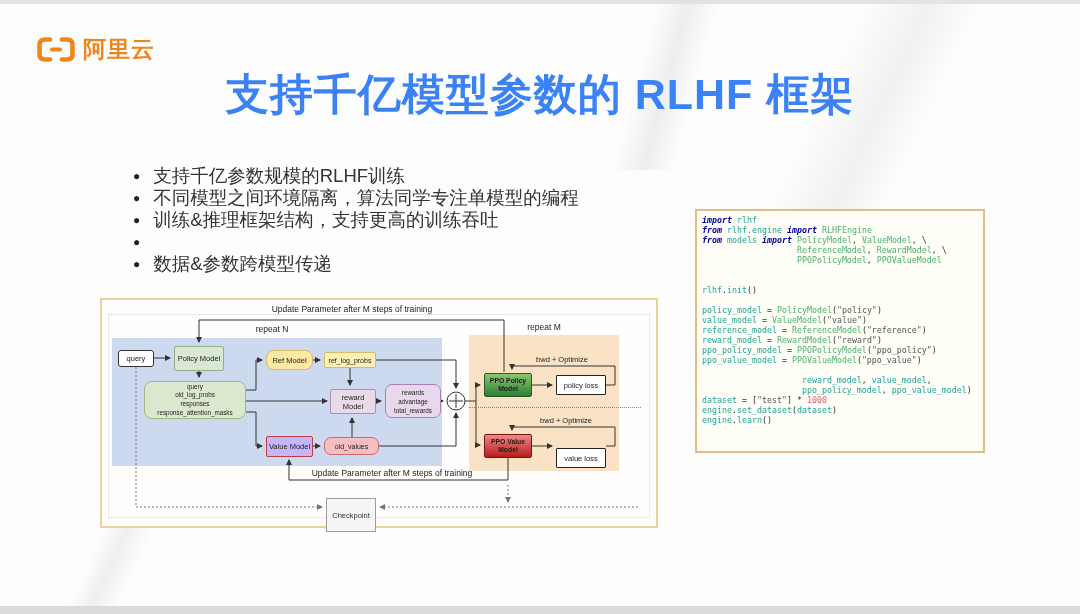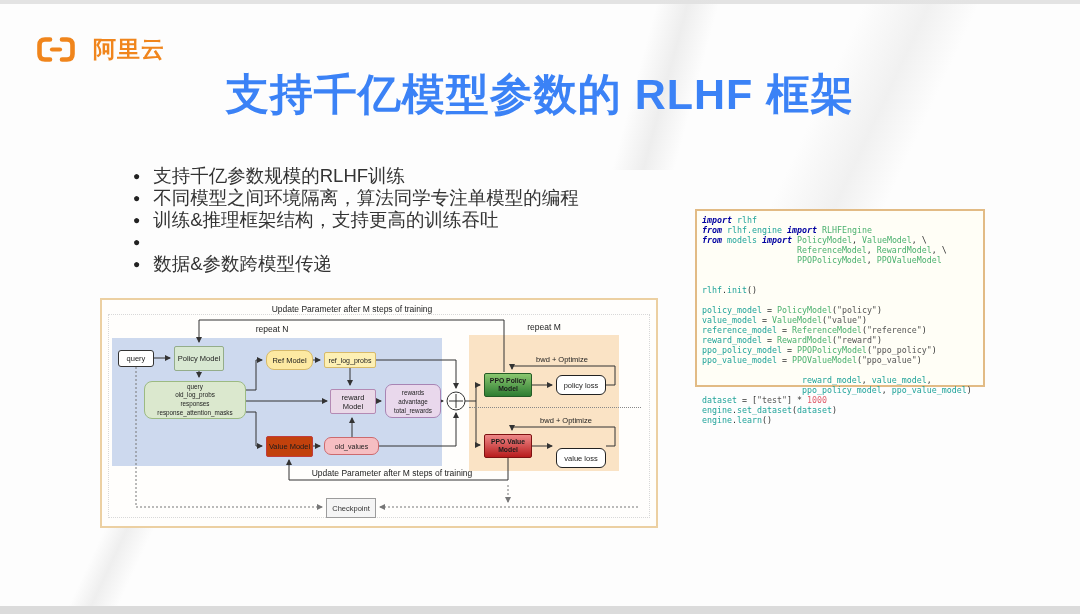--- a/index.html
+++ b/index.html
@@ -12,35 +12,35 @@
     background:linear-gradient(105deg, transparent 40%, rgba(225,225,225,.55) 50%, transparent 60%);
     pointer-events:none; }
   .streak2 { position:absolute; right:0px; top:-20px; width:380px; height:260px;
     background:linear-gradient(115deg, transparent 35%, rgba(228,228,228,.5) 48%, transparent 58%);
     pointer-events:none; }
   .streak3 { position:absolute; left:40px; bottom:0; width:160px; height:140px;
     background:linear-gradient(115deg, transparent 40%, rgba(235,235,235,.8) 50%, transparent 62%);
     pointer-events:none; }
 
   
-  .logo { position:absolute; left:36px; top:34px; display:flex; align-items:center; gap:17px; }
+  .logo { position:absolute; left:36px; top:34px; display:flex; align-items:center; gap:7px; }
   .logo-text { color:#f0851c; font-size:23px; font-weight:bold; letter-spacing:1px; }
 
   
   .title { position:absolute; left:0; right:0; top:66px; text-align:center;
     font-size:43px; font-weight:bold; color:#3b82f6; letter-spacing:1px; }
 
   
   .bullets { position:absolute; left:133px; top:165px; list-style:none; }
   .bullets li { display:flex; align-items:flex-start; font-size:18.5px; color:#333;
     line-height:22px; white-space:nowrap; }
   .bullets .dot { font-size:12px; margin-right:13px; line-height:22px; color:#222; }
 
   
-  .code-panel { position:absolute; left:695px; top:209px; width:290px; height:178px;
+  .code-panel { position:absolute; left:695px; top:209px; width:290px; height:244px;
     background:#fffef6; border:2px solid #e2bb85; padding:4px 5px;
     font-family:"DejaVu Sans Mono", monospace; font-size:8.3px; line-height:10px; }
   .code-line { white-space:pre; min-height:10px; }
   .kw { color:#0000a0; font-weight:bold; font-style:italic; }
   .nm { color:#20a39a; }
   .cl { color:#4ab06e; }
   .st { color:#555555; }
   .nu { color:#e05c6c; }
   .pl { color:#333333; }
 
@@ -65,35 +65,35 @@
   .b-rollout { left:42px; top:81px; width:102px; height:38px; background:#dbe8ce;
     border:1px solid #9cba82; border-radius:8px; font-size:6.3px; line-height:8.6px; }
   .b-ref { left:164px; top:50px; width:47px; height:20px; background:#fde9a2;
     border:1px solid #d7ba6a; border-radius:8px; }
   .b-reflog { left:222px; top:52px; width:52px; height:16px; background:#fdf0b4;
     border:1px solid #d7ba6a; border-radius:2px; font-size:7px; }
   .b-reward { left:228px; top:89px; width:46px; height:25px; background:#ead9e8;
     border:1px solid #b48ab4; border-radius:2px; }
   .b-rewards { left:283px; top:84px; width:56px; height:34px; background:#e9d8ec;
     border:1px solid #a884b4; border-radius:7px; font-size:6.3px; line-height:9px; }
-  .b-value { left:164px; top:136px; width:47px; height:21px; background:#c2410c;
+  .b-value { left:164px; top:136px; width:47px; height:21px; background:#c4b5fd;
     border:1.6px solid #c03c3c; border-radius:2px; }
   .b-oldvals { left:222px; top:137px; width:55px; height:18px; background:#f6bec2;
     border:1px solid #cc6a6e; border-radius:7px; font-size:7px; }
   .b-ppop { left:382px; top:73px; width:48px; height:24px;
     background:linear-gradient(#8ac770,#2e7d32); border:1px solid #245c26;
     border-radius:2px; font-size:6.8px; line-height:8.5px; font-weight:bold; }
   .b-ppov { left:382px; top:134px; width:48px; height:24px;
     background:linear-gradient(#ee8888,#b71c1c); border:1px solid #7e1212;
     border-radius:2px; font-size:6.8px; line-height:8.5px; font-weight:bold; }
   .b-loss { width:50px; height:20px; background:#fff; border:1.2px solid #222;
-    border-radius:6px; }
+    border-radius:1px; }
   .b-ploss { left:454px; top:75px; }
   .b-vloss { left:454px; top:148px; }
-  .b-ckpt { left:224px; top:198px; width:50px; height:20px; background:#f5f5f5;
+  .b-ckpt { left:224px; top:198px; width:50px; height:34px; background:#f5f5f5;
     border:1px solid #9c9c9c; color:#333; }
   .sep-dotted { position:absolute; left:367px; top:107px; width:172px;
     border-top:1px dotted #888; z-index:3; }
 </style>
 </head>
 <body>
 
 <div class="edge-top"></div>
 <div class="streak1"></div>
 <div class="streak2"></div>

